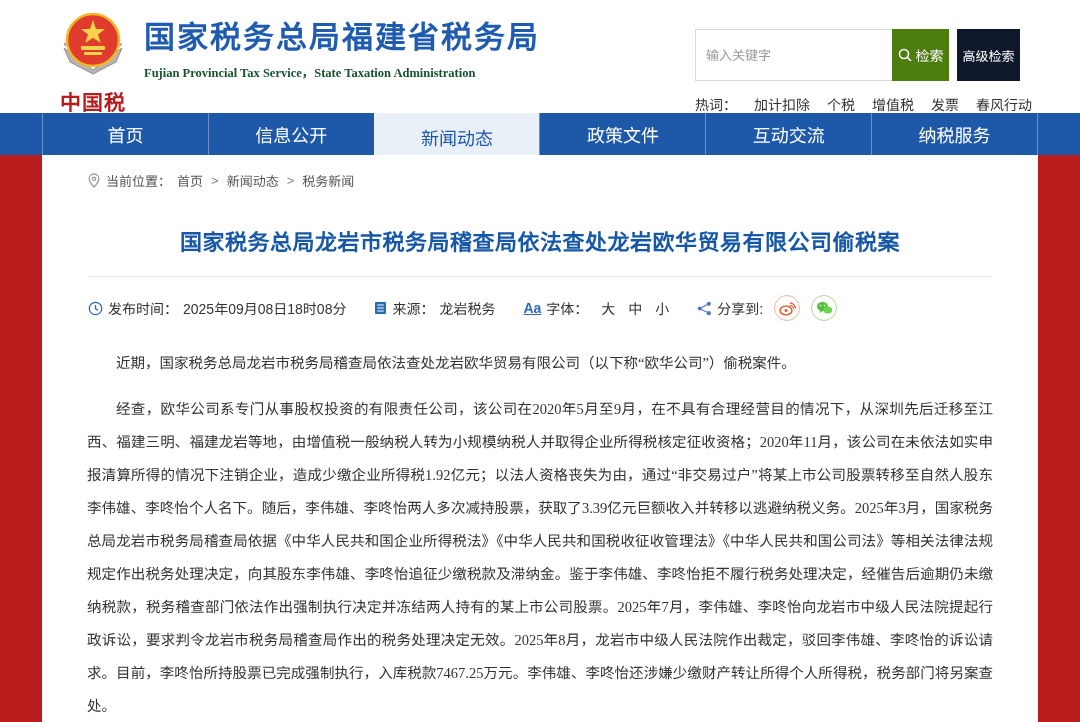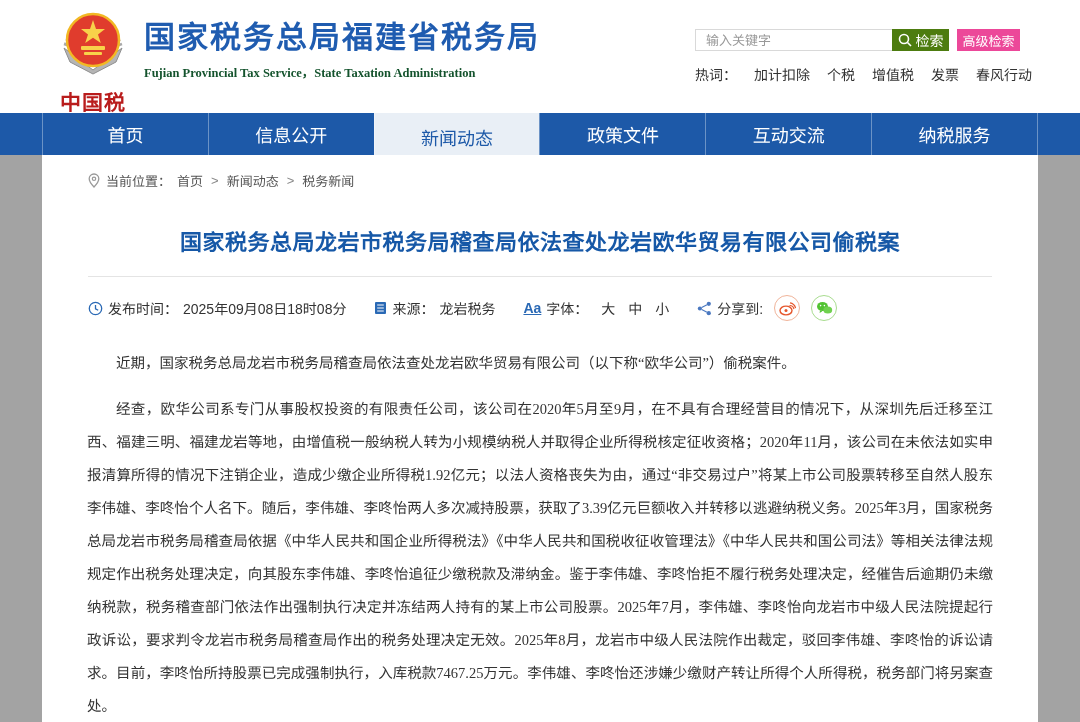--- a/index.html
+++ b/index.html
@@ -10,41 +10,41 @@
   .header { position:absolute; top:0; left:0; width:1080px; height:113px; background:#ffffff; }
   .brand { position:absolute; left:52px; top:8px; display:flex; align-items:flex-start; }
   .emblem-wrap { width:82px; text-align:center; }
   .emblem-caption { color:#b91c1c; font-size:21px; font-weight:bold; 
                     font-family:"DejaVu Serif","Liberation Serif",serif; letter-spacing:1px; margin-top:-2px; }
   .brand-text { margin-left:10px; padding-top:12px; }
   .site-name-cn { color:#1f5cb0; font-size:31px; font-weight:bold; letter-spacing:2px; line-height:1.15; }
   .site-name-en { color:#14532d; font-size:12.5px; font-weight:bold; margin-top:6px;
                   font-family:"Liberation Serif","DejaVu Serif",serif; }
   .search-area { position:absolute; top:29px; right:60px; width:325px; }
-  .search-row { display:flex; height:22px; }
+  .search-row { display:flex; height:52px; }
   .search-input { flex:1; border:1px solid #d9d9d9; border-right:none; padding:0 10px; font-size:13px;
                   color:#333; outline:none; }
   .search-input::placeholder { color:#999; }
   .search-btn { width:60px; background:#4d7c0f; color:#fff; font-size:14px; border:none; cursor:pointer;
                 display:flex; align-items:center; justify-content:center; gap:4px; }
-  .adv-btn { width:66px; margin-left:8px; background:#ec4899; color:#fff; font-size:13px; border:none; cursor:pointer; }
+  .adv-btn { width:66px; margin-left:8px; background:#0f172a; color:#fff; font-size:13px; border:none; cursor:pointer; }
   .hotwords { margin-top:13px; font-size:14px; color:#333; display:flex; gap:17px; white-space:nowrap; }
   .hotwords a { color:#333; text-decoration:none; cursor:pointer; }
   .hotwords .hw-label { color:#333; }
 
   
   .nav { position:absolute; top:113px; left:0; width:1080px; height:42px; background:#1d59a8; }
   .nav-inner { margin:0 42px; height:42px; display:flex; }
   .nav-item { flex:1; display:flex; align-items:center; justify-content:center; color:#ffffff;
               font-size:18px; cursor:pointer; border-left:1px solid rgba(255,255,255,0.35); }
   .nav-item:last-child { border-right:1px solid rgba(255,255,255,0.35); }
   .nav-item.active { background:#e9eff6; color:#1d59a8; height:47px; }
 
   
-  .below-nav { position:absolute; top:155px; left:0; right:0; bottom:0; background:#a3a3a3; }
+  .below-nav { position:absolute; top:155px; left:0; right:0; bottom:0; background:#b91c1c; }
   .container { position:absolute; top:0; bottom:0; left:42px; width:996px; background:#ffffff; }
 
   .breadcrumb { display:flex; align-items:center; gap:6px; padding:16px 0 0 46px; font-size:13px; color:#555; }
   .breadcrumb a { color:#555; text-decoration:none; cursor:pointer; }
   .crumb-sep { color:#888; margin:0 2px; }
 
   .article-title { margin:34px 46px 0 46px; text-align:center; color:#1658a7; font-size:22px; font-weight:bold;
                    letter-spacing:0.5px; }
   .title-divider { margin:20px 46px 0 46px; border-bottom:1px solid #e4e4e4; }
 

